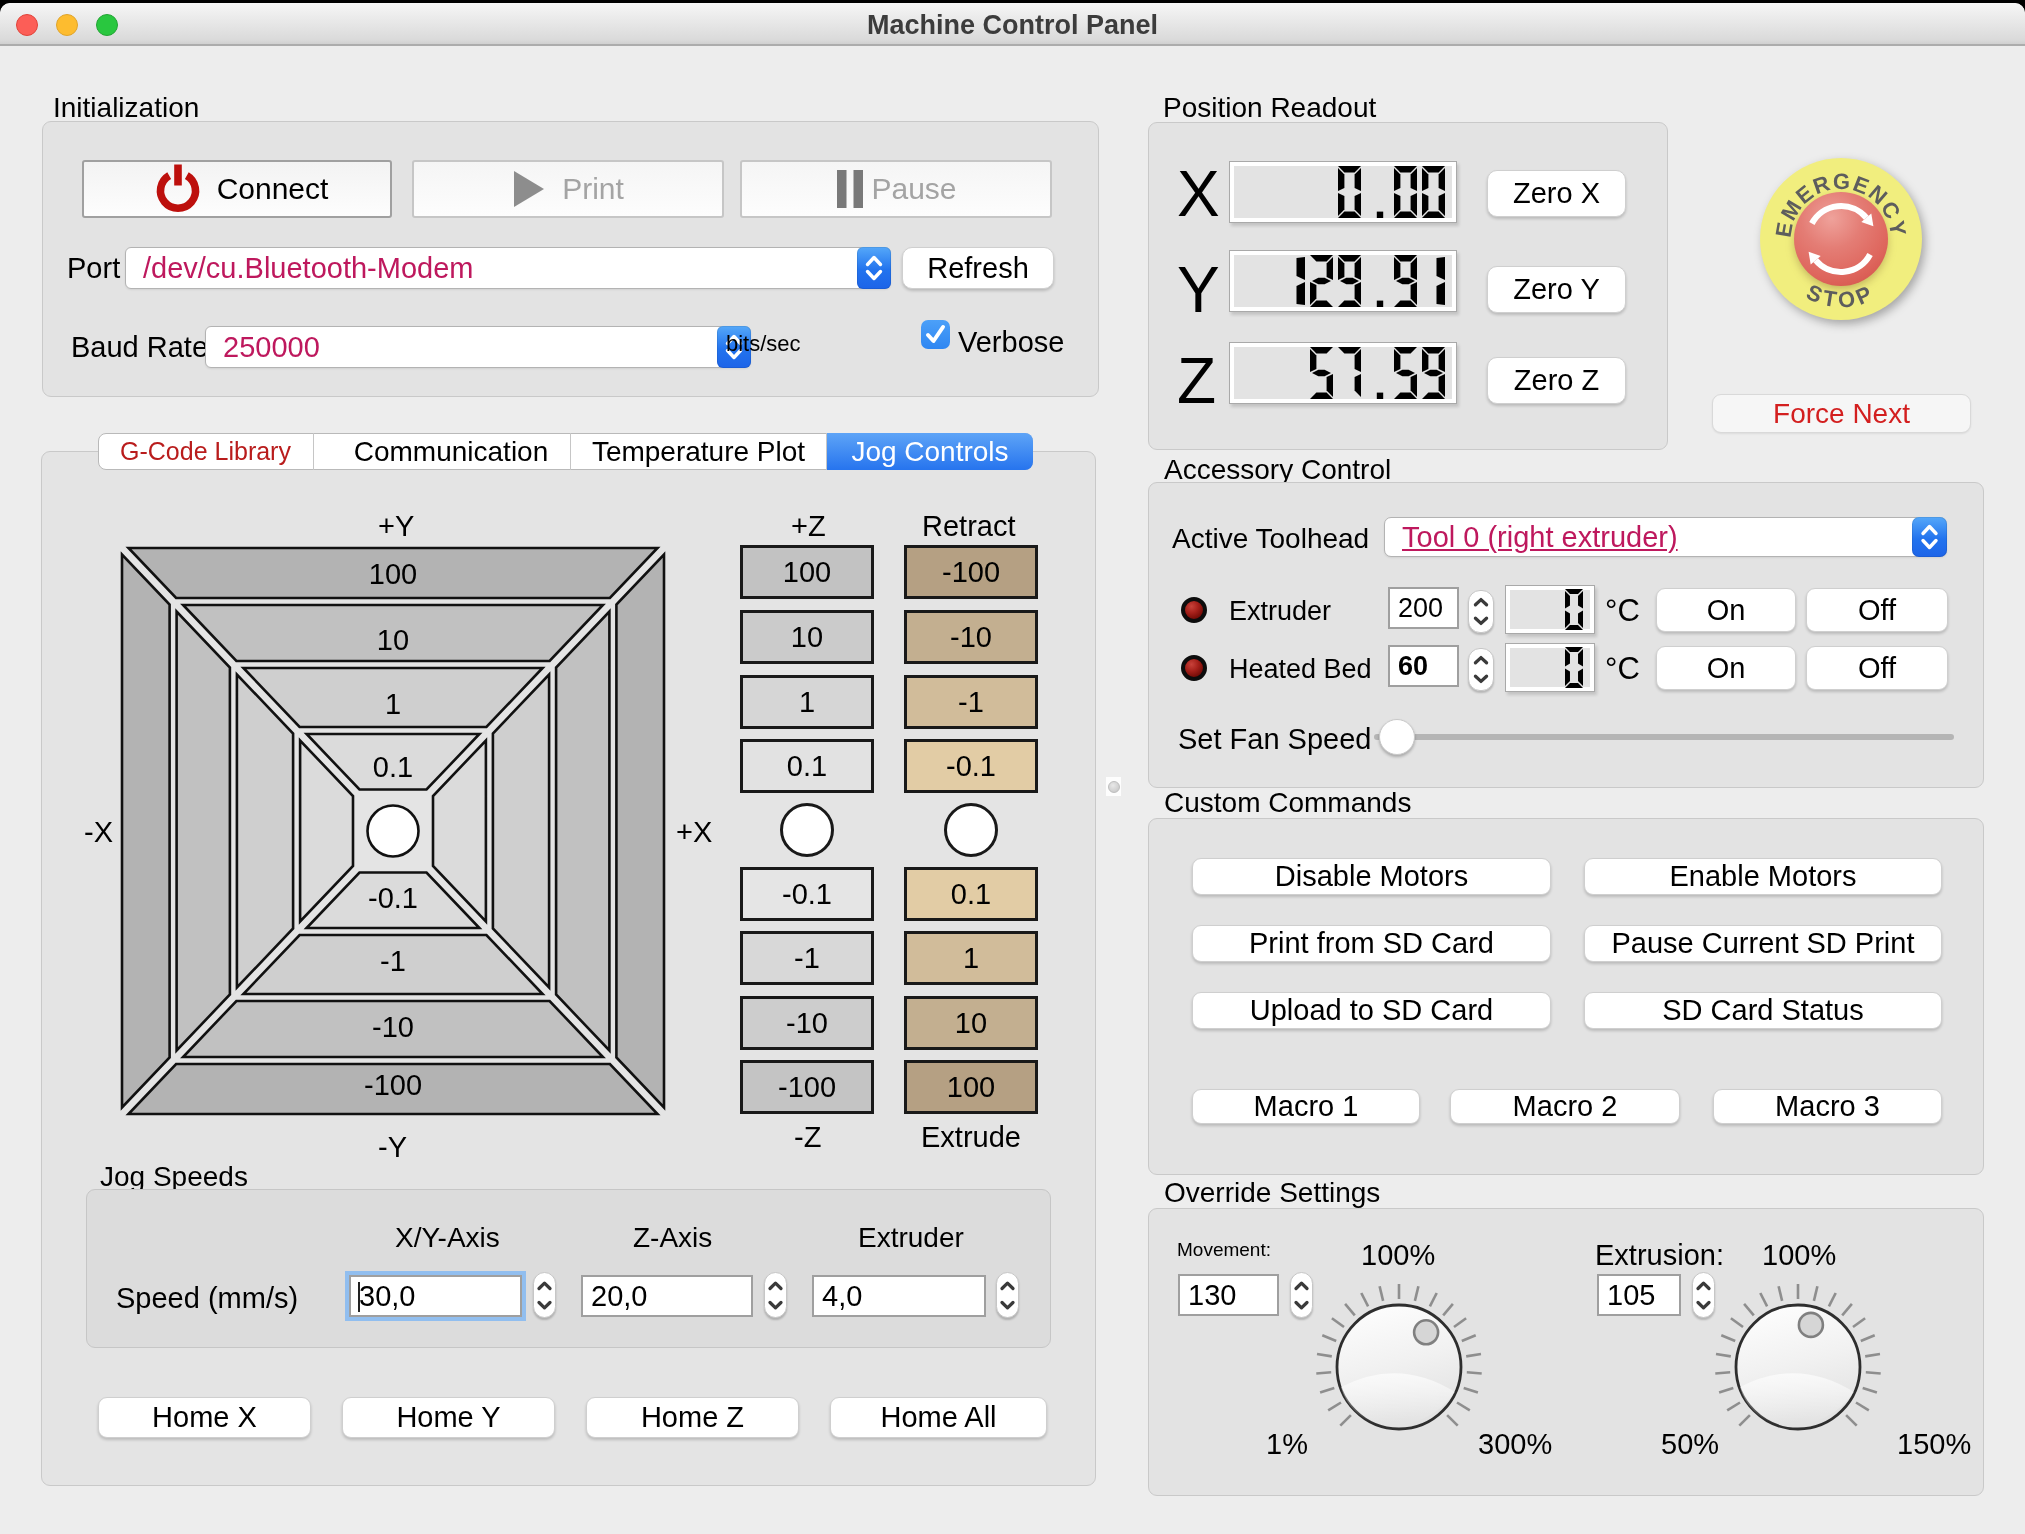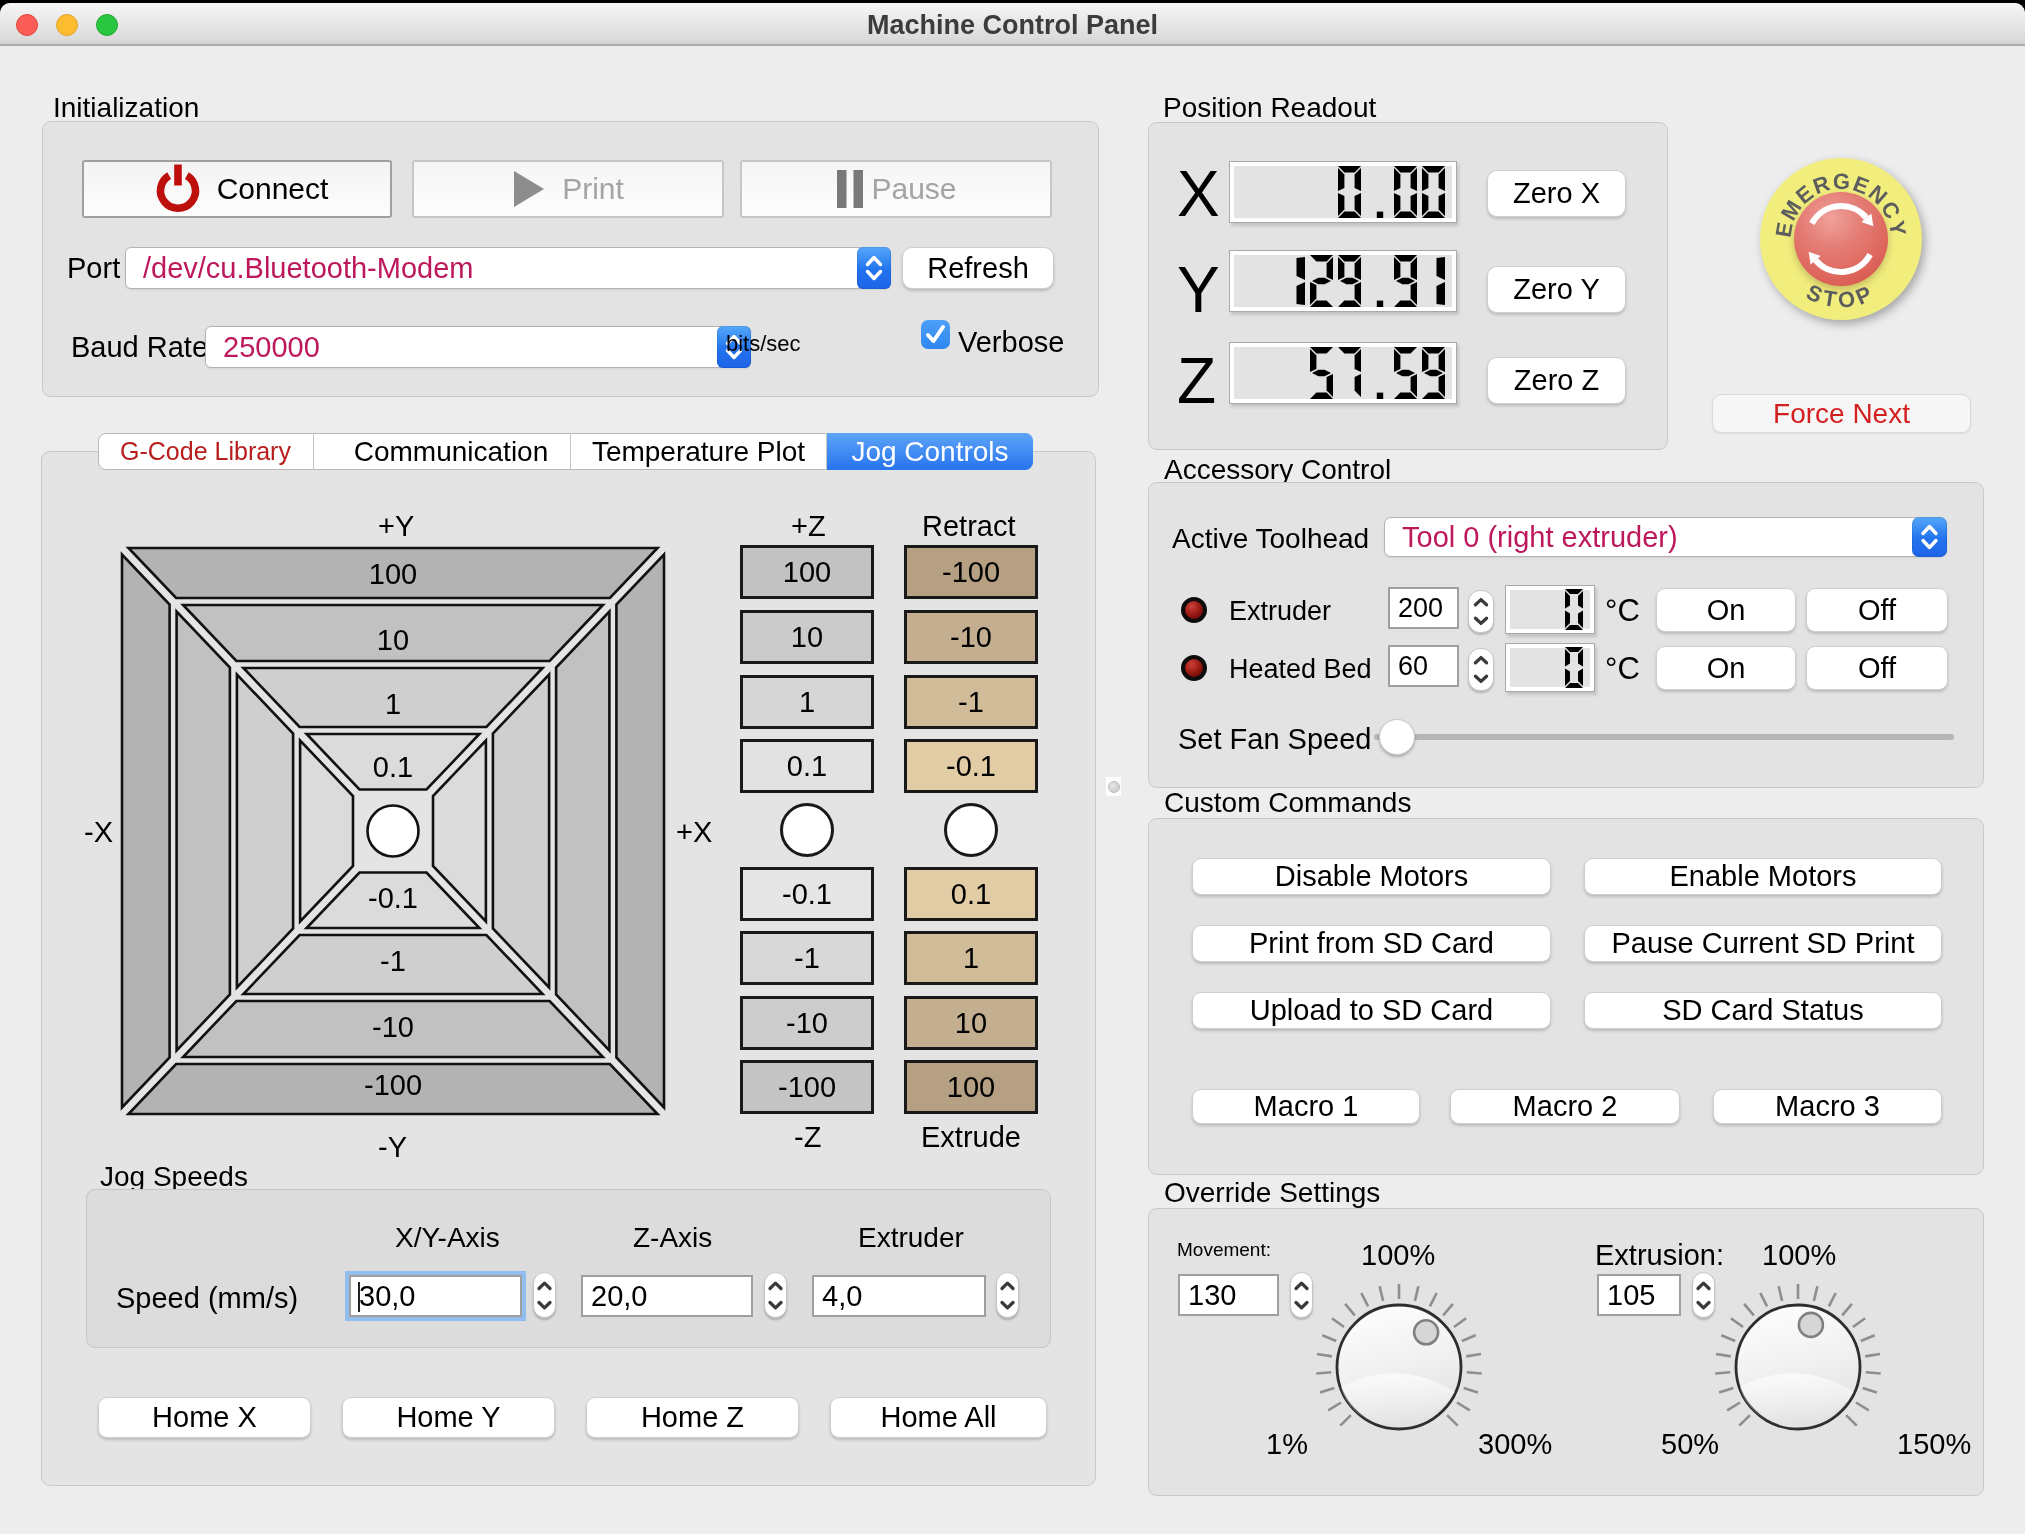--- a/index.html
+++ b/index.html
@@ -269,21 +269,21 @@
         </g>
         <polygon points="127.4,82.2 115.3,78.0 125.3,69.6" fill="#fff"></polygon>
         <polygon points="62.6,107.8 74.7,112.0 64.7,120.4" fill="#fff"></polygon>
         <text font-family="Liberation Sans" font-size="22" font-weight="bold" fill="#5d5d5d" letter-spacing="1.5"><textPath href="#arcT" startOffset="50%" text-anchor="middle">EMERGENCY</textPath></text>
         <text font-family="Liberation Sans" font-size="22" font-weight="bold" fill="#5d5d5d" letter-spacing="4"><textPath href="#arcB" startOffset="50%" text-anchor="middle">STOP</textPath></text>
       </svg></div>
 <div class="btn" style="left:1712px;top:391px;width:259px;height:39px;font-size:28px;color:#d31f1f;background:#f6f6f6;border-color:#d9d9d9;box-shadow:0 1px 2px rgba(0,0,0,0.08);">Force Next</div>
 <div class="lbl" style="left:1164px;top:451px;font-size:28px;">Accessory Control</div>
 <div class="gb" style="left:1148px;top:479px;width:836px;height:306px;"></div>
 <div class="lbl" style="left:1172px;top:520px;font-size:28px;">Active Toolhead</div>
-<div class="combo" style="left:1384px;top:514px;width:563px;height:40px;border-radius:7px;">Tool 0 (right extruder)<div class="cap" style="width:35px;height:40px;border-radius:7px;"><svg width="35" height="40" viewBox="0 0 35 40" xmlns="http://www.w3.org/2000/svg">
+<div class="combo" style="left:1384px;top:514px;width:563px;height:40px;border-radius:7px;text-decoration:underline;">Tool 0 (right extruder)<div class="cap" style="width:35px;height:40px;border-radius:7px;"><svg width="35" height="40" viewBox="0 0 35 40" xmlns="http://www.w3.org/2000/svg">
           <g stroke="#fff" stroke-width="3.4" fill="none" stroke-linecap="round" stroke-linejoin="round">
             <polyline points="11.0,16.5 17.5,9.5 24.0,16.5"></polyline>
             <polyline points="11.0,23.5 17.5,30.5 24.0,23.5"></polyline>
           </g>
         </svg></div></div>
 <div class="abs" style="left:1181px;top:594px;width:26px;height:26px;border-radius:50%;border:4px solid #0d0d0d;background:radial-gradient(circle at 36% 30%, #c8423a 0%, #a5201a 40%, #7c0f0a 70%, #620605 100%);"></div>
 <div class="lbl" style="left:1229px;top:593px;font-size:27px;">Extruder</div>
 <div class="field" style="left:1388px;top:584px;width:71px;height:42px;font-size:27px;">200</div>
 <div class="pill" style="left:1468px;top:587px;width:26px;height:43px;">
       <svg width="26" height="43" viewBox="0 0 26 43" xmlns="http://www.w3.org/2000/svg">
@@ -301,21 +301,21 @@
           <polygon points="0.0,41.0 18.1,41.0 13.1,36.0 5.0,36.0" fill="#000"></polygon>
           <polygon points="0.0,21.5 5.0,24.5 5.0,34.0 0.0,39.0" fill="#000"></polygon>
           <polygon points="0.0,2.0 5.0,7.0 5.0,16.5 0.0,19.5" fill="#000"></polygon>
         </svg></div>
     </div>
 <div class="lbl" style="left:1605px;top:590px;font-size:31px;">°C</div>
 <div class="btn" style="left:1656px;top:585px;width:140px;height:44px;font-size:29px;border-radius:9px;">On</div>
 <div class="btn" style="left:1806px;top:585px;width:142px;height:44px;font-size:29px;border-radius:9px;">Off</div>
 <div class="abs" style="left:1181px;top:652px;width:26px;height:26px;border-radius:50%;border:4px solid #0d0d0d;background:radial-gradient(circle at 36% 30%, #c8423a 0%, #a5201a 40%, #7c0f0a 70%, #620605 100%);"></div>
 <div class="lbl" style="left:1229px;top:651px;font-size:27px;">Heated Bed</div>
-<div class="field" style="left:1388px;top:642px;width:71px;height:42px;font-size:27px;">60</div>
+<div class="field" style="left:1388px;top:642px;width:71px;height:42px;font-size:27px;font-weight:bold;">60</div>
 <div class="pill" style="left:1468px;top:645px;width:26px;height:43px;">
       <svg width="26" height="43" viewBox="0 0 26 43" xmlns="http://www.w3.org/2000/svg">
         <g stroke="#3a3a3a" stroke-width="3.6" fill="none" stroke-linecap="round" stroke-linejoin="round">
           <polyline points="7.0,14.190000000000001 13.0,8.6 19.0,14.190000000000001"></polyline>
           <polyline points="7.0,28.810000000000002 13.0,34.4 19.0,28.810000000000002"></polyline>
         </g>
       </svg>
     </div>
 <div class="sseg" style="left:1505px;top:640px;width:90px;height:49px;">
       <div style="position:absolute;right:11px;top:3px;"><svg width="18" height="41" viewBox="0 0 18.1 41" xmlns="http://www.w3.org/2000/svg">

